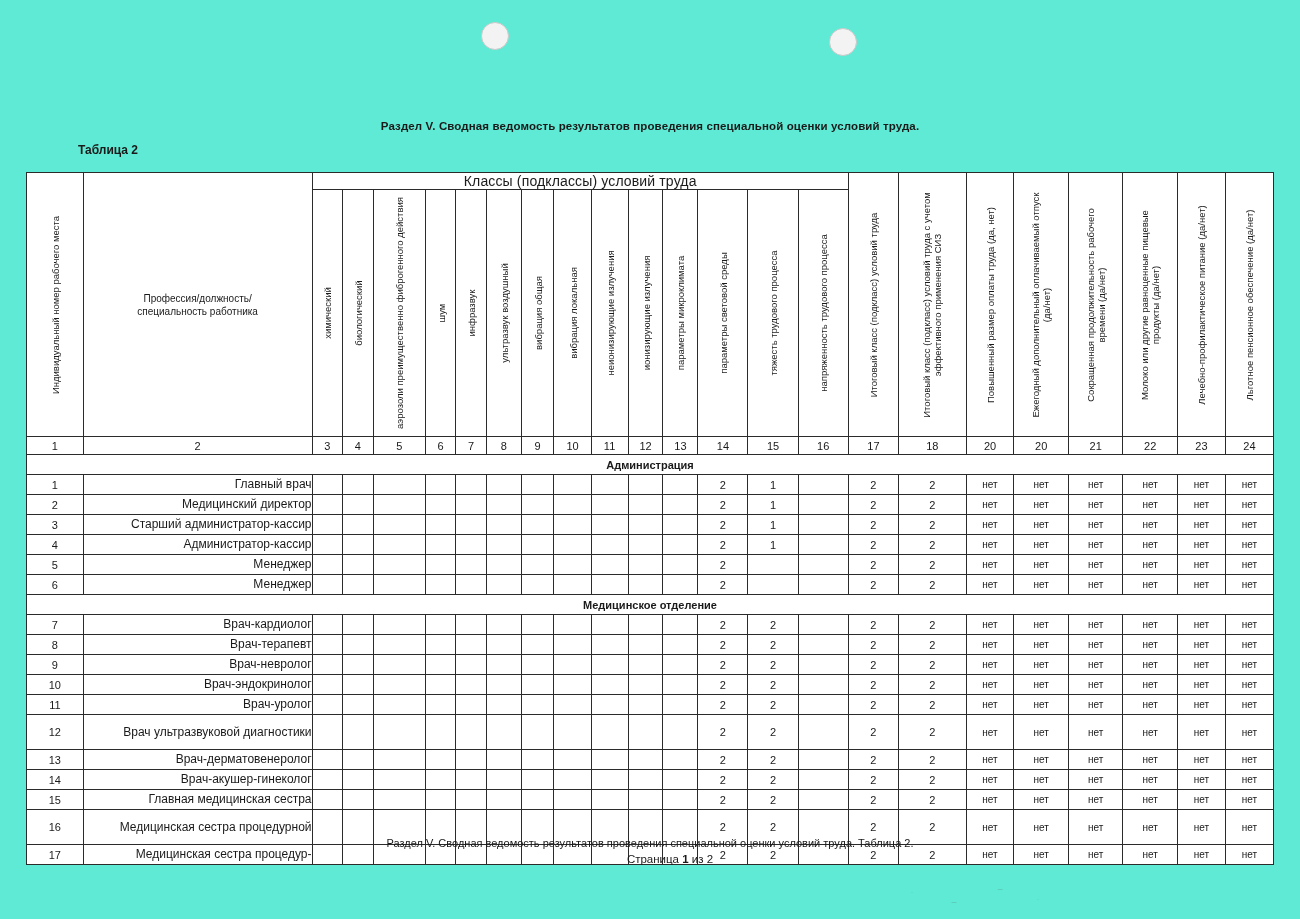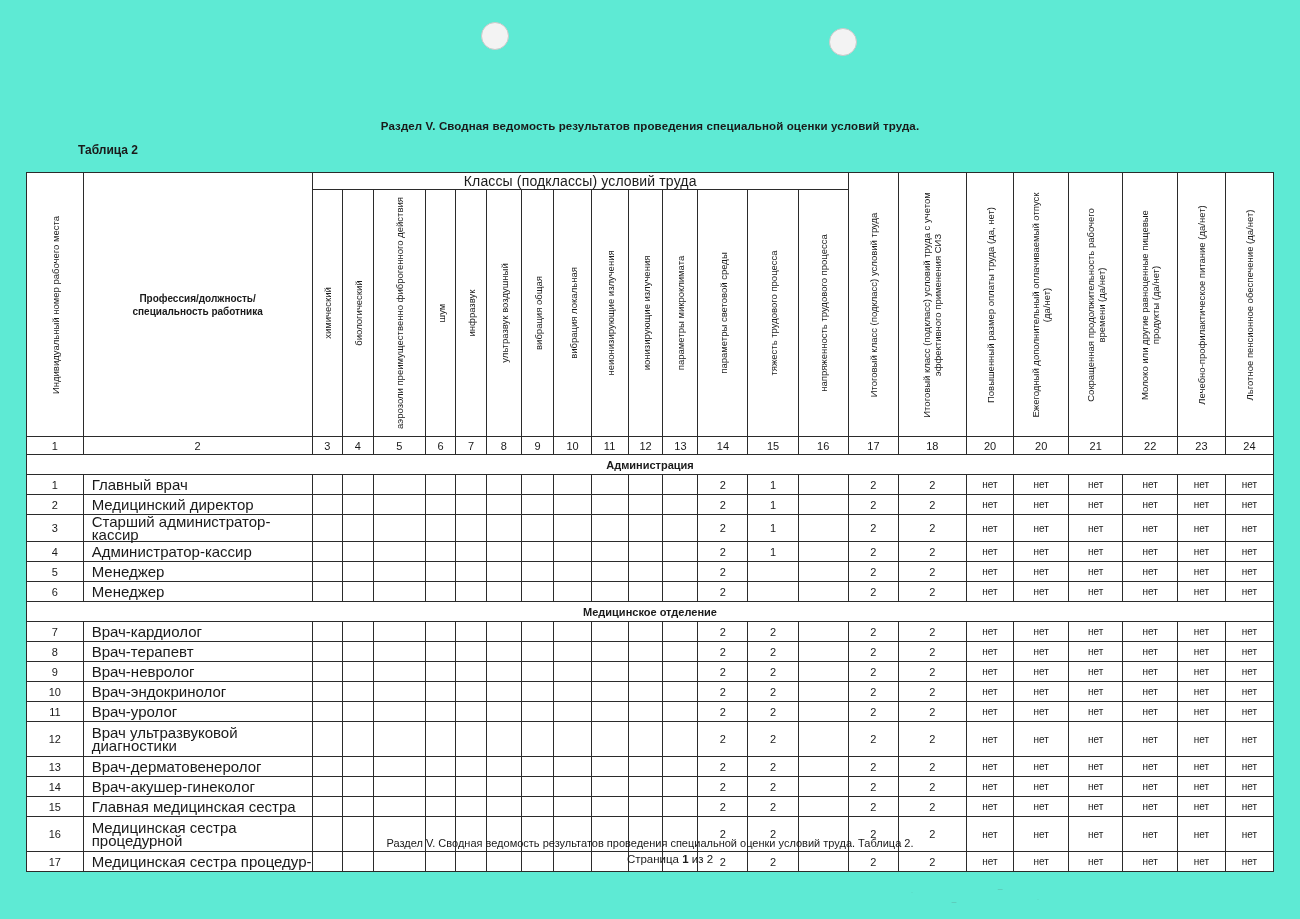--- a/index.html
+++ b/index.html
@@ -90,44 +90,44 @@
     font-size: 9.5px;
     line-height: 11px;
     text-align: center;
   }
   .vhead .rot.multi {
     white-space: normal;
     width: 232px;
   }
   .profhead {
     font-size: 10px;
-    font-weight: bold;
+    font-weight: normal;
     line-height: 13px;
     padding: 0 6px;
   }
   .numrow td {
     height: 17px;
     font-size: 11px;
     background: #ededed;
   }
   .sectionrow td {
     text-align: left;
     font-weight: bold;
     font-size: 11px;
     padding: 2px 0 2px 8px;
     height: 19px;
   }
   .datarow td {
     height: 19px;
     font-size: 11px;
   }
   .datarow td.prof {
-    text-align: left;
-    padding-left: 8px;
-    font-size: 15px;
+    text-align: right;
+    padding-left: 20px;
+    font-size: 12px;
     line-height: 13px;
   }
   .datarow.tall td { height: 34px; }
   .datarow td.idx { font-size: 11px; }
   .datarow td.nt { font-size: 10px; }
 
   .footer {
     position: absolute;
     left: 0;
     width: 1300px;

